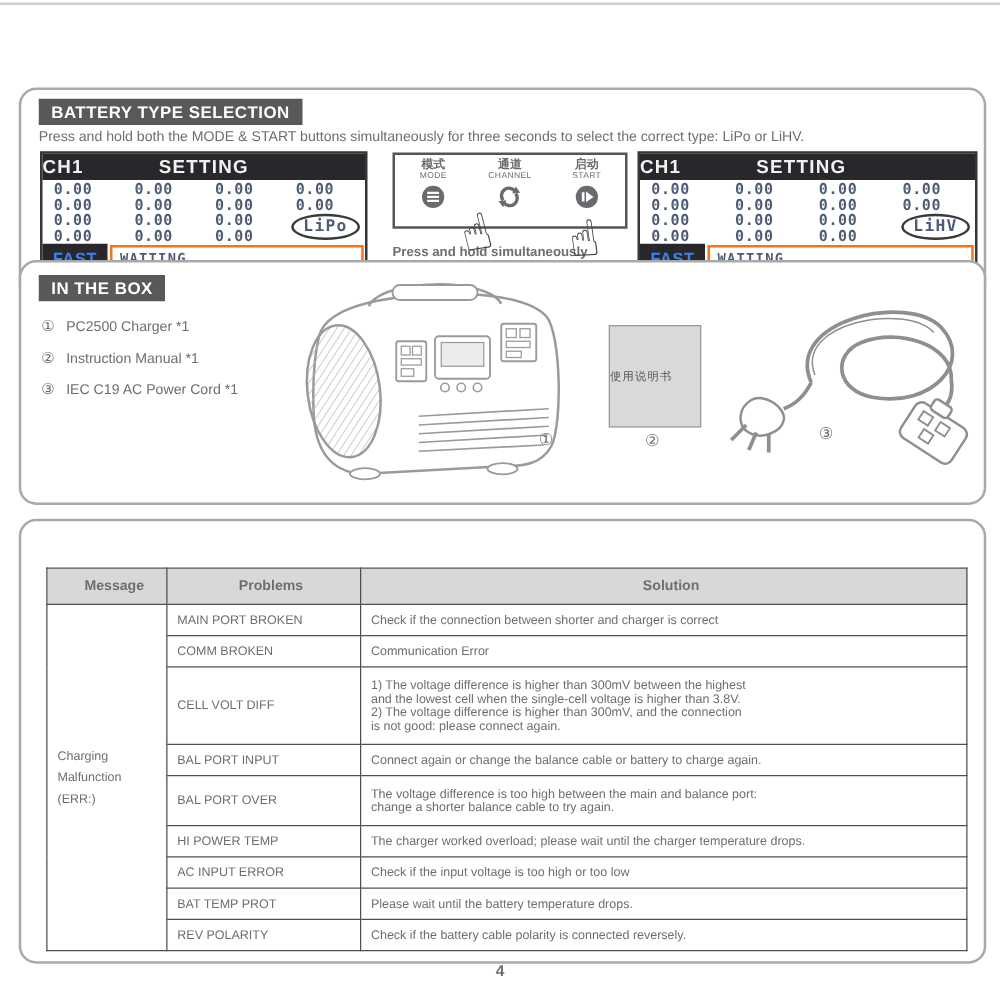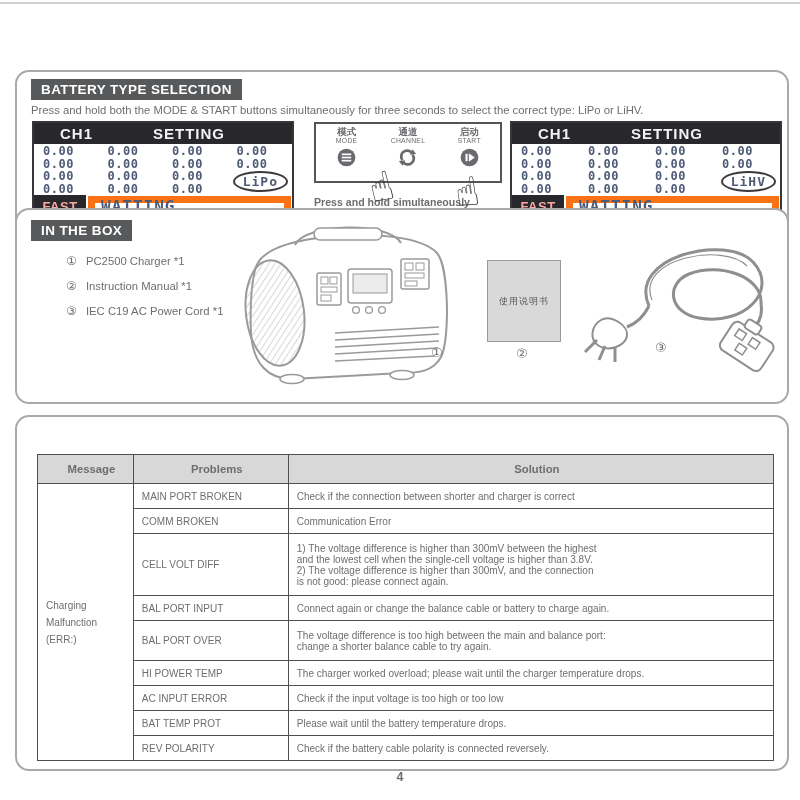--- a/index.html
+++ b/index.html
@@ -11,60 +11,60 @@
              font-size:13.5px;letter-spacing:.4px;padding:3px 10px;white-space:nowrap;}
   .pre{white-space:pre-line;}
 
   
   #panel-battery{left:15px;top:26px;width:770px;height:168px;margin-top:44px;}
   .bt-subtitle{position:absolute;left:14px;top:32px;font-size:11.3px;white-space:nowrap;}
   .lcd{position:absolute;top:49px;height:96px;border:2px solid #35353a;background:#fff;
        display:flex;flex-direction:column;box-sizing:border-box;}
   .lcd-title{background:#28282c;color:#f2f2f2;font-weight:bold;font-size:15px;
              letter-spacing:1px;height:21px;display:flex;align-items:center;flex:none;}
-  .lcd-ch{padding-left:26px;}
+  .lcd-ch{padding-left:0;}
   .lcd-set{margin-left:60px;}
   .lcd-grid{position:relative;flex:1;padding-top:1px;}
   .lcd-row{display:flex;height:12.5px;line-height:12.5px;}
   .lcd-v{width:25%;box-sizing:border-box;padding-left:9px;font-family:"DejaVu Sans Mono",monospace;
          font-weight:bold;font-size:12px;color:#4f5b76;letter-spacing:.5px;}
   .lcd-type{position:absolute;right:4px;bottom:3px;border:2px solid #3a3a3e;border-radius:50%;
             padding:1px 8px;font-family:"DejaVu Sans Mono",monospace;font-weight:bold;
             font-size:13px;color:#4f5b76;letter-spacing:1px;}
   .lcd-bottom{height:22px;display:flex;flex:none;}
-  .lcd-fast{background:#28282c;color:#fca5a5;font-weight:bold;font-size:13px;
+  .lcd-fast{background:#28282c;color:#3b82f6;font-weight:bold;font-size:13px;
             width:52px;display:flex;align-items:center;justify-content:center;letter-spacing:.5px;}
-  .lcd-status{flex:1;border:7px solid #f97316;margin:1px 1px 1px 2px;display:flex;align-items:center;
+  .lcd-status{flex:1;border:2px solid #f97316;margin:1px 1px 1px 2px;display:flex;align-items:center;
               padding-left:6px;font-family:"DejaVu Sans Mono",monospace;font-weight:bold;
-              font-size:16px;color:#4f5b76;letter-spacing:1px;}
+              font-size:11px;color:#4f5b76;letter-spacing:1px;}
   #lcd-left{left:15px;width:262px;}
   #lcd-right{left:493px;width:272px;}
 
   .btn-panel{position:absolute;left:297px;top:50px;width:184px;height:57px;
              border:2px solid #555;background:#fff;display:flex;}
   .btn-col{flex:1;text-align:center;padding-top:3px;}
   .btn-cn{font-size:9.5px;font-weight:bold;color:#6a6a6e;line-height:10px;}
   .btn-en{font-size:6.8px;color:#6a6a6e;line-height:8px;letter-spacing:.3px;}
   .btn-ic{margin-top:3px;}
   .hand{position:absolute;font-family:"DejaVu Sans",sans-serif;font-size:40px;color:#3f3f3f;
         line-height:1;z-index:5;}
   #hand-mode{left:352px;top:95px;transform:rotate(-14deg);}
   #hand-start{left:438px;top:100px;transform:rotate(-8deg);}
   .bt-caption{position:absolute;left:297px;top:124px;font-size:10.6px;font-weight:bold;
               color:#6d6e71;line-height:13px;}
 
   
   #panel-box{left:15px;top:208px;width:770px;height:192px;}
   .box-list{position:absolute;left:16px;top:44px;font-size:11.3px;}
-  .box-item{margin-bottom:11px;white-space:nowrap;margin-left:33px;}
+  .box-item{margin-bottom:11px;white-space:nowrap;}
   .box-num{font-family:"DejaVu Sans",sans-serif;margin-right:6px;font-size:12px;}
   .fig-label{position:absolute;font-family:"DejaVu Sans",sans-serif;font-size:13px;color:#6d6e71;}
   #charger-art{position:absolute;left:200px;top:5px;}
   #manual-art{position:absolute;left:470px;top:50px;width:72px;height:80px;background:#d9d9d9;
-              border:1.5px solid #9a9a9a;display:flex;align-items:center;justify-content:center;
+              border:1.5px solid #9a9a9a;display:flex;align-items:center;
               font-size:9px;color:#555;letter-spacing:1px;}
   #cord-art{position:absolute;left:560px;top:18px;}
   #lbl-charger{left:414px;top:135px;}
   #lbl-manual{left:499px;top:136px;}
   #lbl-cord{left:638px;top:130px;}
 
   
   #panel-ts{left:15px;top:415px;width:770px;height:352px;}
   .ts-table{position:absolute;left:20px;top:37px;border-collapse:collapse;width:737px;
             table-layout:fixed;}

